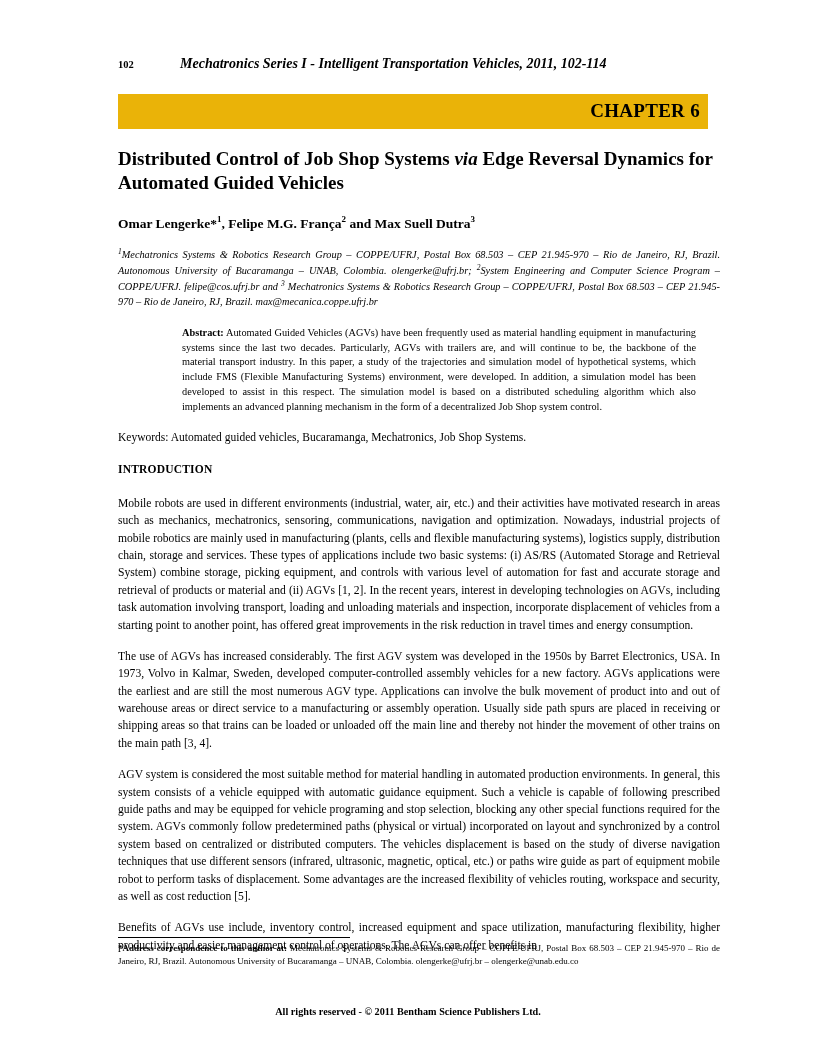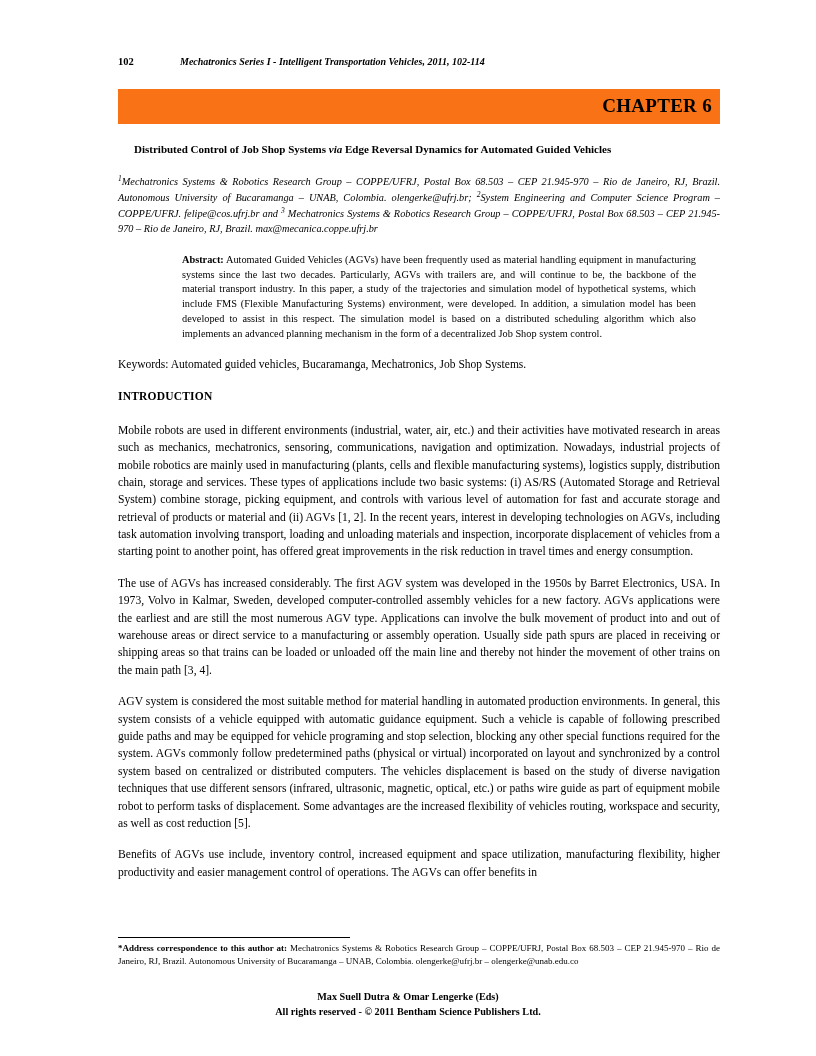--- a/index.html
+++ b/index.html
@@ -33,42 +33,42 @@
   }
   .running-head .pageno {
     font-weight: bold;
     font-size: 10.5px;
     width: 62px;
     flex: 0 0 62px;
   }
   .running-head .head-title {
     font-style: italic;
     font-weight: bold;
-    font-size: 10px;
+    font-size: 14px;
   }
 
   
   .chapter-band {
-    background: #f97316;
+    background: #eab308;
     text-align: right;
     padding: 6px 8px 7px 8px;
-    margin: 0 0 18px 0;
+    margin: 0 12px 18px 0;
   }
   .chapter-band .chapter-label {
     font-size: 19px;
     font-weight: bold;
     letter-spacing: 0.3px;
   }
 
   
   .paper-title {
-    font-size: 11px;
+    font-size: 19px;
     font-weight: bold;
     line-height: 1.28;
-    margin: 0 0 18px 16px;
+    margin: 0 0 18px 0;
   }
   .paper-title .ital {
     font-style: italic;
     font-weight: bold;
   }
 
   
   .authors {
     font-size: 13.5px;
     font-weight: bold;
@@ -168,37 +168,37 @@
     <span class="pageno">102</span>
     <span class="head-title">Mechatronics Series I - Intelligent Transportation Vehicles, 2011, 102-114</span>
   </div>
 
   <div class="chapter-band">
     <span class="chapter-label">CHAPTER 6</span>
   </div>
 
   <h1 class="paper-title"><span>Distributed Control of Job Shop Systems </span><span class="ital">via</span><span> Edge Reversal Dynamics for Automated Guided Vehicles</span></h1>
 
+  <div class="authors"><span>Omar Lengerke*</span><sup>1</sup><span>, Felipe M.G. França</span><sup>2</sup><span> and Max Suell Dutra</span><sup>3</sup></div>
 
   <div class="affiliations"><sup>1</sup><span>Mechatronics Systems &amp; Robotics Research Group – COPPE/UFRJ, Postal Box 68.503 – CEP 21.945-970 – Rio de Janeiro, RJ, Brazil. Autonomous University of Bucaramanga – UNAB, Colombia. olengerke@ufrj.br; </span><sup>2</sup><span>System Engineering and Computer Science Program – COPPE/UFRJ. felipe@cos.ufrj.br and </span><sup>3</sup><span> Mechatronics Systems &amp; Robotics Research Group – COPPE/UFRJ, Postal Box 68.503 – CEP 21.945-970 – Rio de Janeiro, RJ, Brazil. max@mecanica.coppe.ufrj.br</span></div>
 
   <div class="abstract"><span class="lbl">Abstract:</span><span> Automated Guided Vehicles (AGVs) have been frequently used as material handling equipment in manufacturing systems since the last two decades. Particularly, AGVs with trailers are, and will continue to be, the backbone of the material transport industry. In this paper, a study of the trajectories and simulation model of hypothetical systems, which include  FMS (Flexible Manufacturing Systems) environment, were developed. In addition, a simulation model has been developed to assist in this respect. The simulation model is based on a distributed scheduling algorithm which also implements an advanced planning mechanism in the form of a decentralized Job Shop system control.</span></div>
 
   <div class="keywords"><span class="lbl">Keywords:</span><span> Automated guided vehicles, Bucaramanga, Mechatronics, Job Shop Systems.</span></div>
 
   <h2 class="section-heading">INTRODUCTION</h2>
 
   <p class="body">Mobile robots are used in different environments (industrial, water, air, etc.) and their activities have motivated research in areas such as mechanics, mechatronics, sensoring, communications, navigation and optimization. Nowadays, industrial projects of mobile robotics are mainly used in manufacturing (plants, cells and flexible manufacturing systems), logistics supply, distribution chain, storage and services. These types of applications include two basic systems: (i) AS/RS (Automated Storage and Retrieval System) combine storage, picking equipment, and controls with various level of automation for fast and accurate storage and retrieval of products or material and (ii) AGVs [1, 2]. In the recent years, interest in developing technologies on AGVs, including task automation involving transport, loading and unloading materials and inspection, incorporate displacement of vehicles from a starting point to another point, has offered  great improvements in the risk reduction in travel times and energy consumption.</p>
   <p class="body">The use of AGVs has increased considerably. The first AGV system was developed in the 1950s by Barret Electronics, USA. In 1973, Volvo in Kalmar, Sweden, developed computer-controlled assembly vehicles for a new factory. AGVs applications were the earliest and are still the most numerous AGV type. Applications can involve the bulk movement of product into and out of warehouse areas or direct service to a manufacturing or assembly operation. Usually side path spurs are placed in receiving or shipping areas so that trains can be loaded or unloaded off the main line and thereby not hinder the movement of other trains on the main path [3, 4].</p>
   <p class="body">AGV system is considered the most suitable method for material handling in automated production environments. In general, this system consists  of a vehicle equipped with automatic guidance equipment. Such a vehicle is capable of following prescribed guide paths and may be equipped for vehicle programing and stop selection, blocking any other special functions required for  the system. AGVs commonly follow predetermined paths (physical or virtual) incorporated on layout and synchronized by a control system based on centralized or distributed computers. The vehicles displacement is based on the study of diverse navigation techniques that use different sensors (infrared, ultrasonic, magnetic, optical, etc.) or paths wire guide as part of equipment mobile robot to perform tasks of displacement. Some advantages are the increased flexibility of vehicles routing, workspace and security, as well as cost reduction [5].</p>
   <p class="body">Benefits of AGVs use include, inventory control, increased equipment and space utilization, manufacturing flexibility, higher productivity and easier management control of operations. The AGVs can offer benefits in</p>
 
   <div class="footnote">
     <div class="rule"></div>
     <span class="lbl">*Address correspondence to this author at:</span><span> Mechatronics Systems &amp; Robotics Research Group – COPPE/UFRJ, Postal Box 68.503 – CEP 21.945-970 – Rio de Janeiro, RJ, Brazil. Autonomous University of Bucaramanga – UNAB, Colombia. olengerke@ufrj.br – olengerke@unab.edu.co</span>
   </div>
 
   <div class="footer">
-    <div>Max Suell Dutra &amp; Omar Lengerke (Eds)</div>
     <div>All rights reserved - © 2011 Bentham Science Publishers Ltd.</div>
   </div>
 
 </div>
 
 </body></html>

